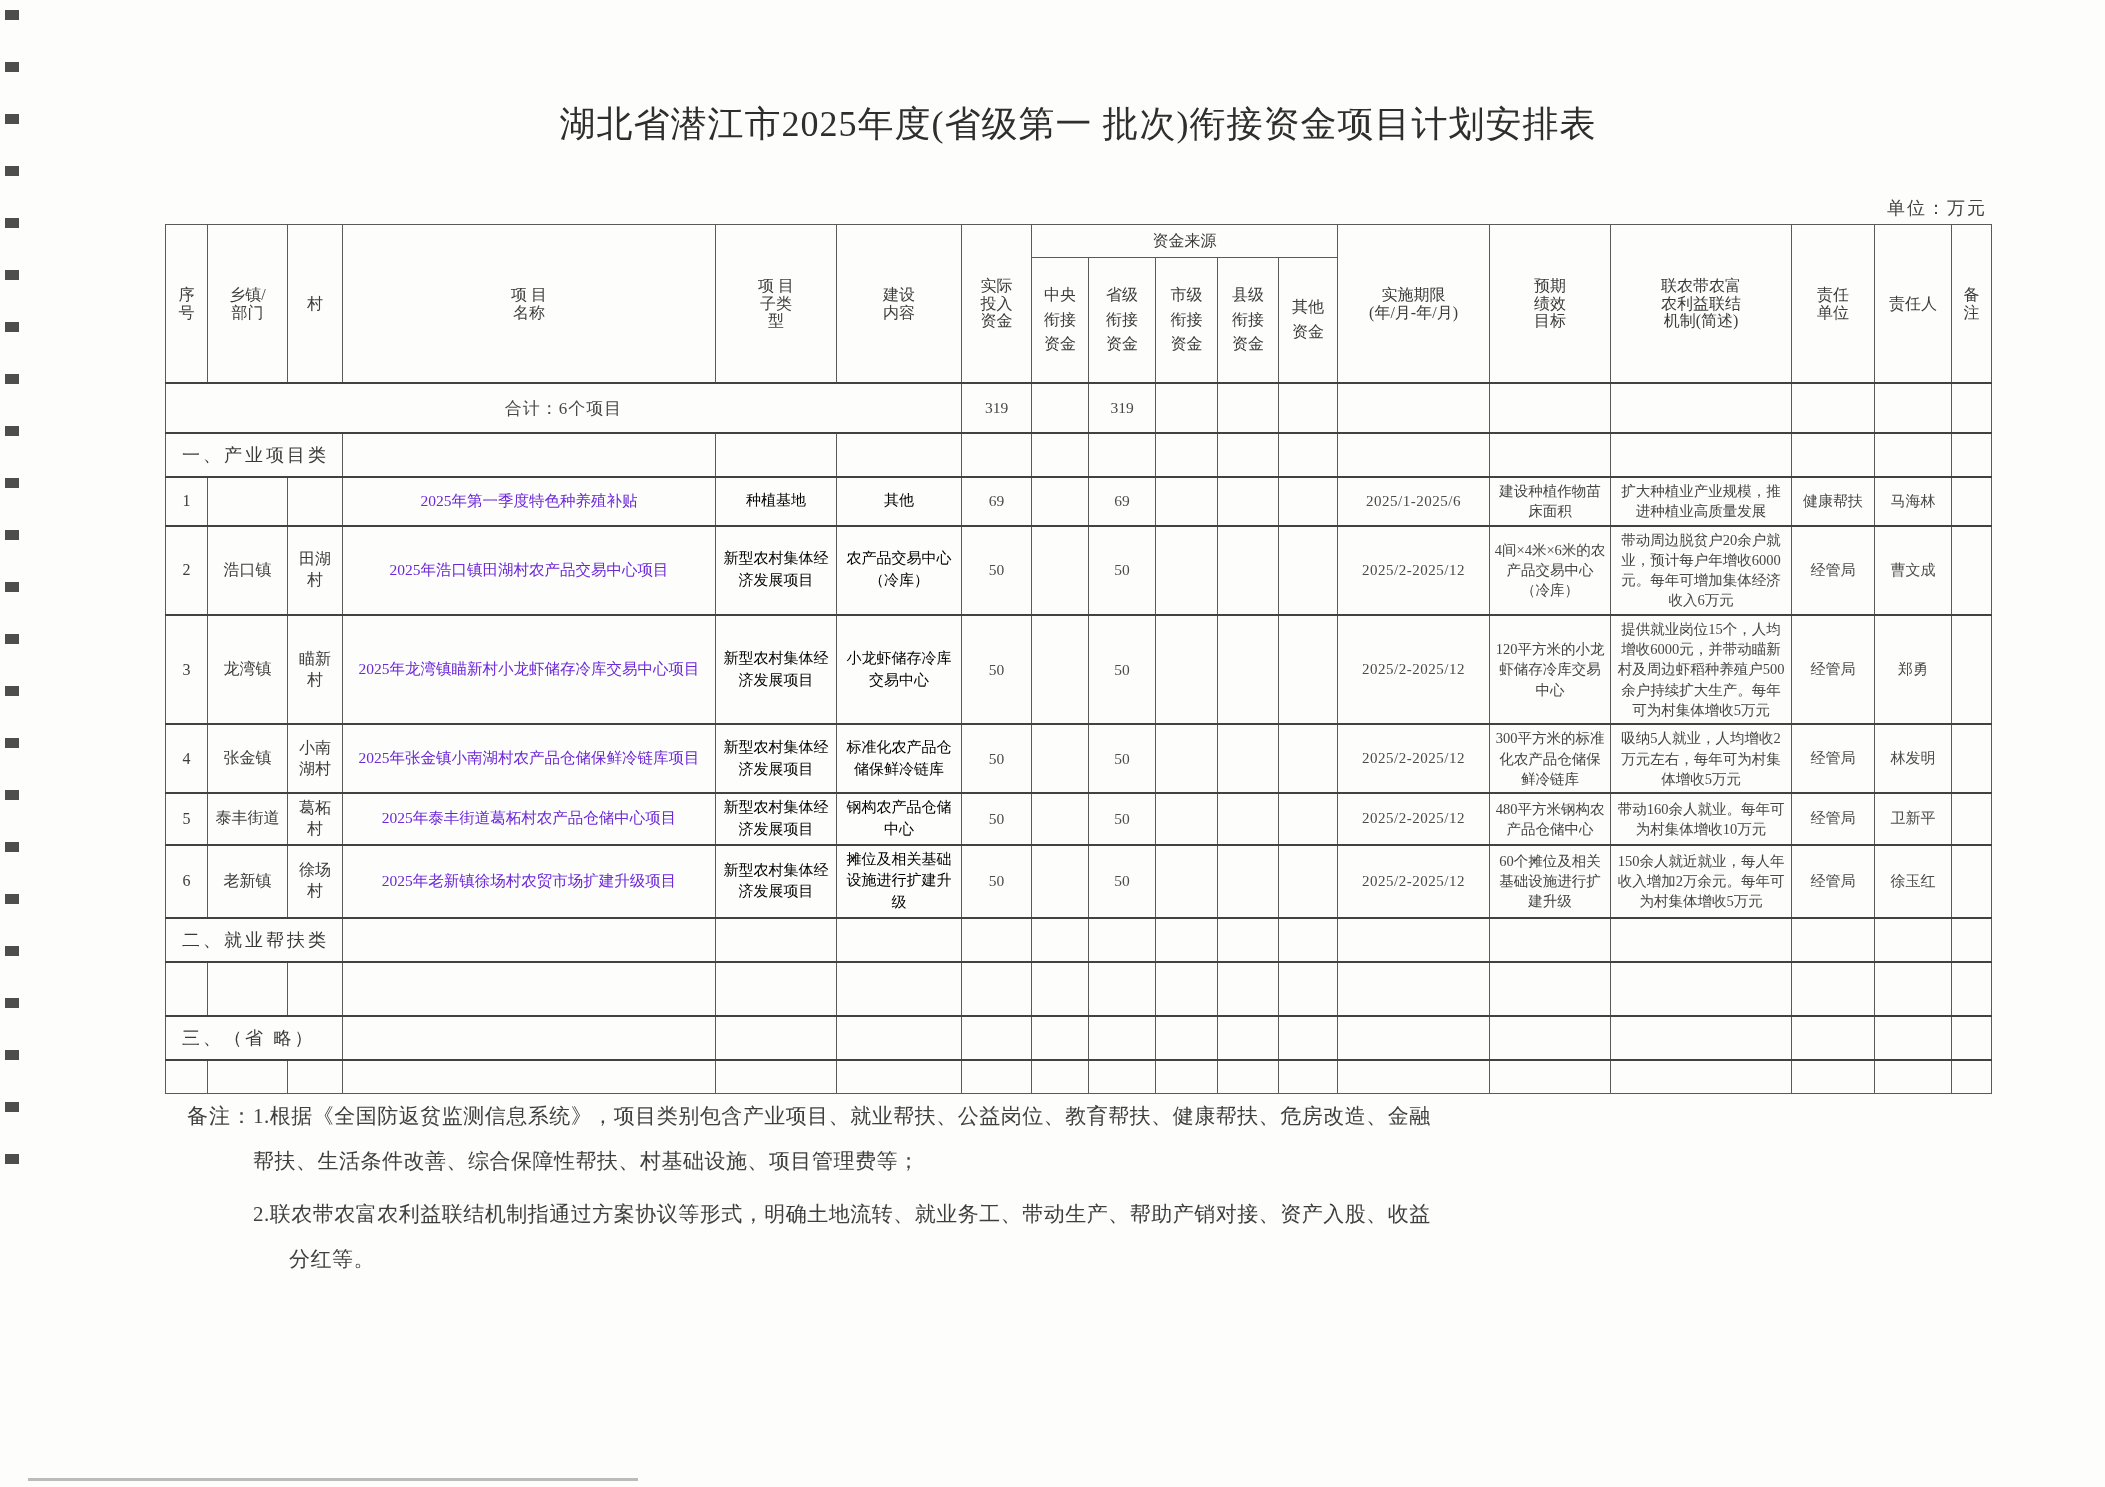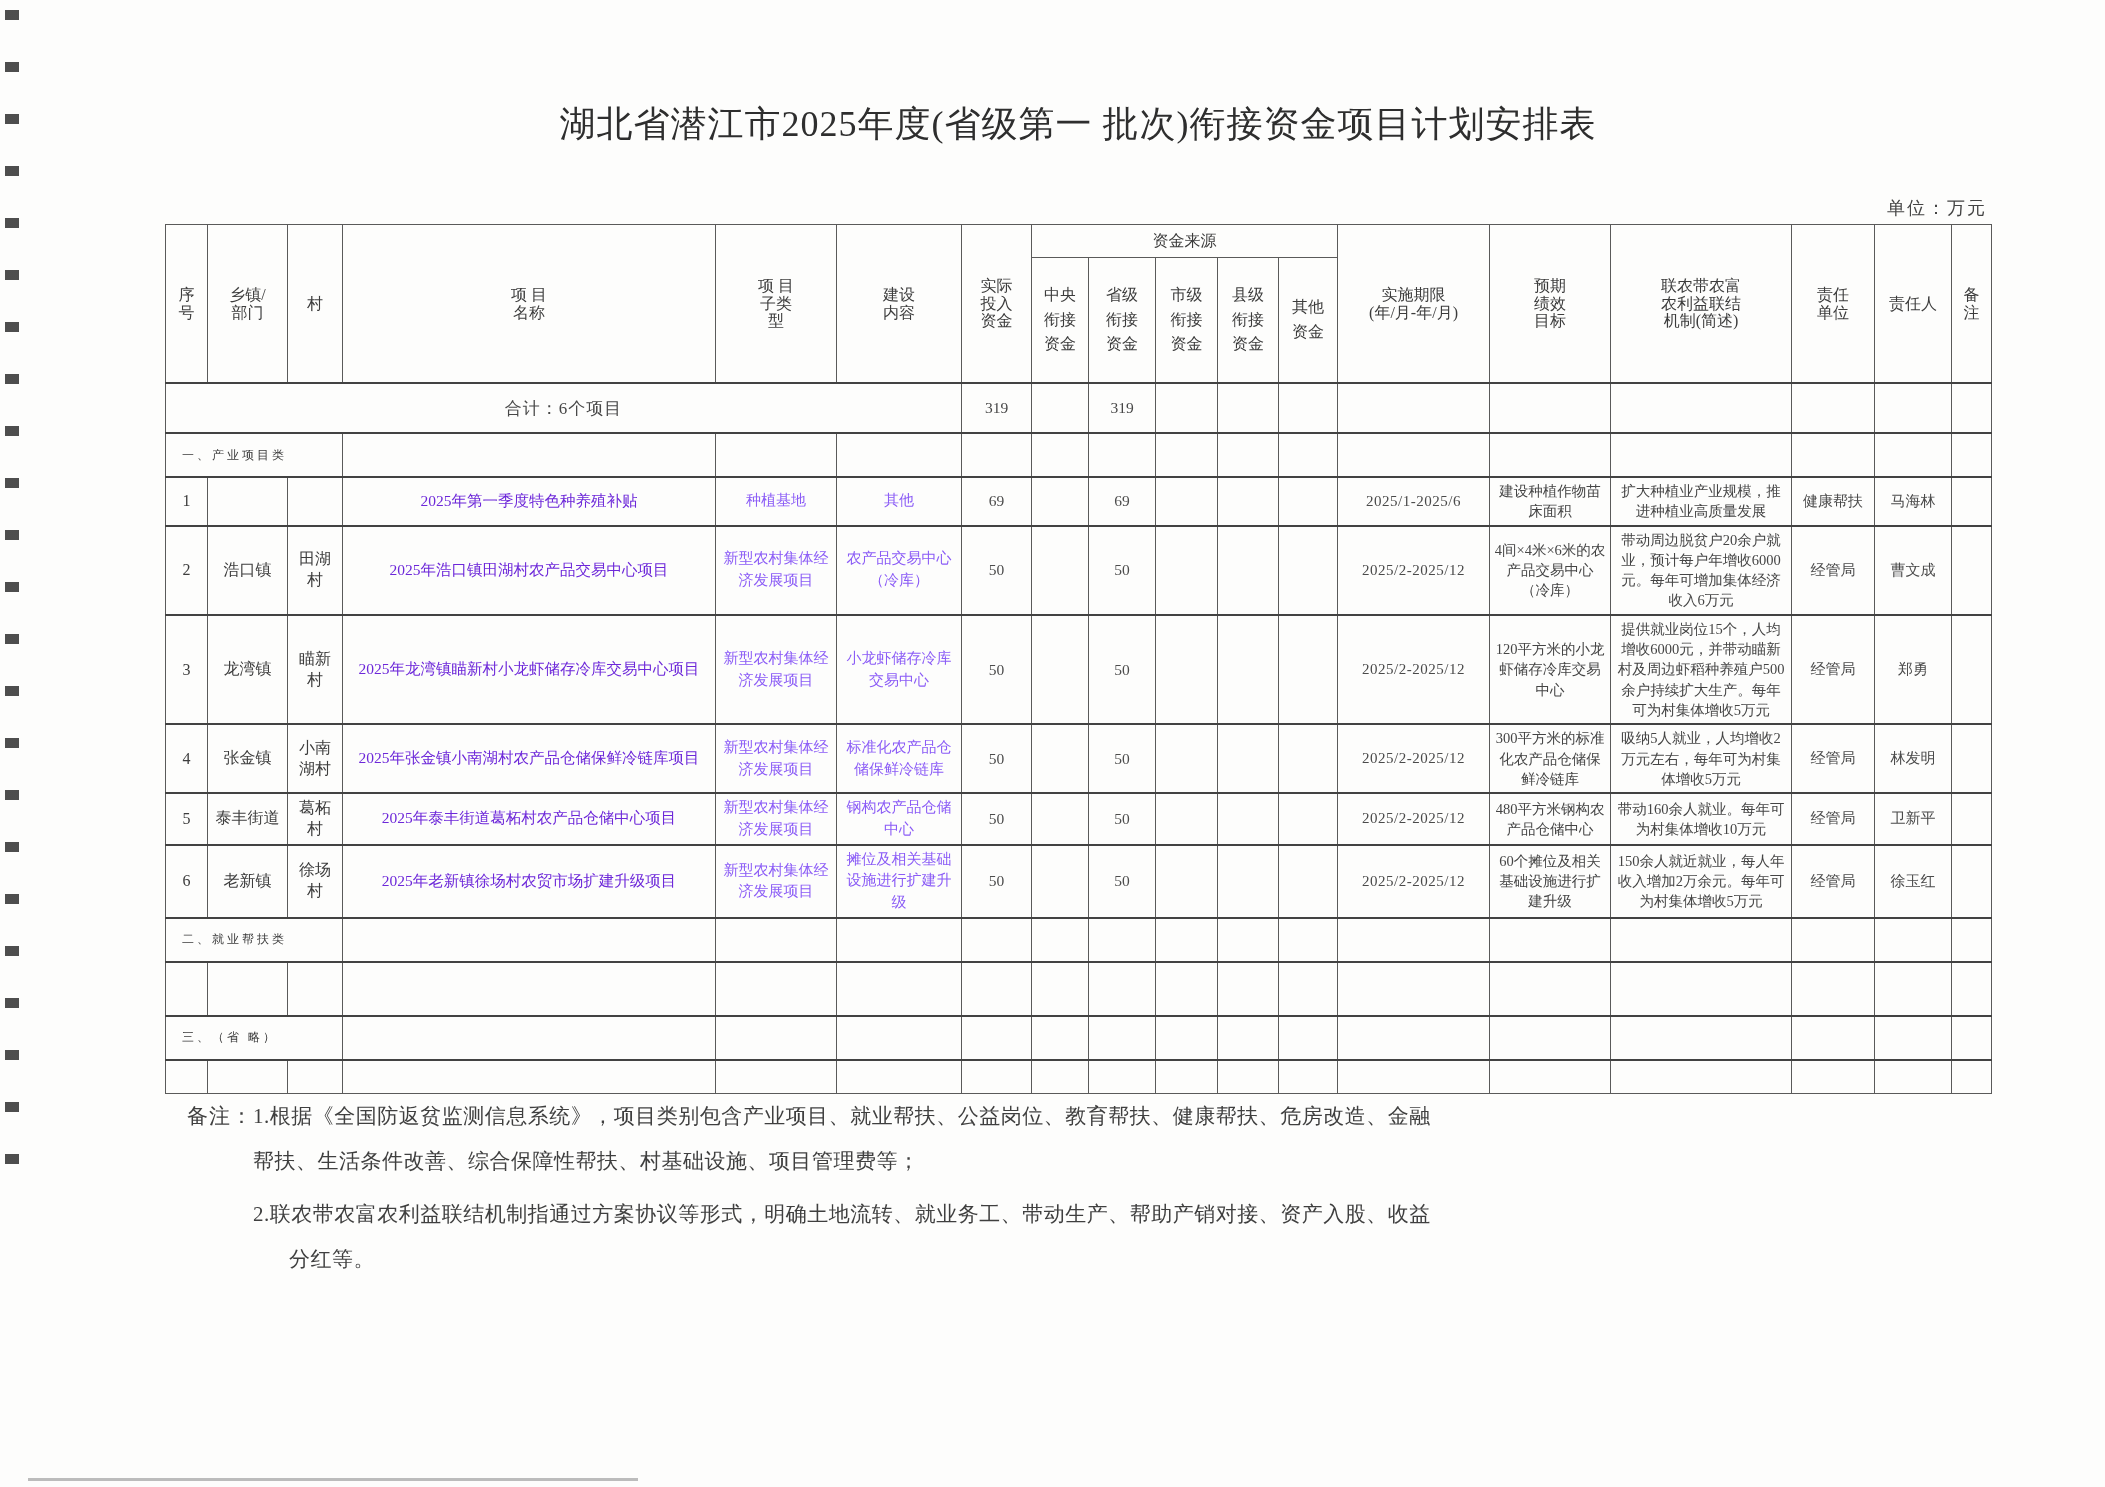--- a/index.html
+++ b/index.html
@@ -41,25 +41,25 @@
   }
   .sheet thead th{
     font-weight:normal;white-space:pre-line;line-height:1.55;color:#3c3c3c;
   }
   .sheet thead tr.funding-span-row th{height:26px;line-height:1.1;}
   .sheet thead tr.sub-header-row th{height:118px;}
   .sheet tbody td{border-top-width:2px;border-top-color:#424242;}
   .total-row td{height:42px;color:#474747;}
   .total-label{letter-spacing:1px;font-size:17px;}
   .section-row td{height:36px;}
-  .section-label{text-align:left !important;padding-left:16px !important;font-size:12px;letter-spacing:3px;color:#3a3a3a;}
+  .section-label{text-align:left !important;padding-left:16px !important;font-size:18px;letter-spacing:3px;color:#3a3a3a;}
   .empty-row td{height:46px;}
   .sheet tbody tr:last-child td{height:26px;}
   .col-project_name{text-align:left;padding-left:7px;font-size:15.5px;color:#6d28d9;}
-  .col-subtype,.col-content{font-size:15px;line-height:1.45;color:#8b5cf6;}
+  .col-subtype,.col-content{font-size:15px;line-height:1.45;color:#000000;}
   .col-target,.col-mechanism{text-align:left;font-size:14.5px;line-height:1.4;padding:4px 5px;color:#454545;}
   .col-period{font-size:15px;letter-spacing:.5px;color:#4a4a4a;}
   .col-actual,.col-central,.col-provincial,.col-municipal,.col-county,.col-other{font-size:15.5px;color:#4c4c4c;}
   .col-unit,.col-person{font-size:15px;color:#4a4a4a;}
   .notes{
     position:absolute;left:167px;top:1094px;width:1430px;
     font-size:21px;color:#3f3f3f;
   }
   .note-flex{display:flex;align-items:flex-start;margin-left:20px;}
   .note-prefix{flex:0 0 auto;line-height:2.15;letter-spacing:1px;}

